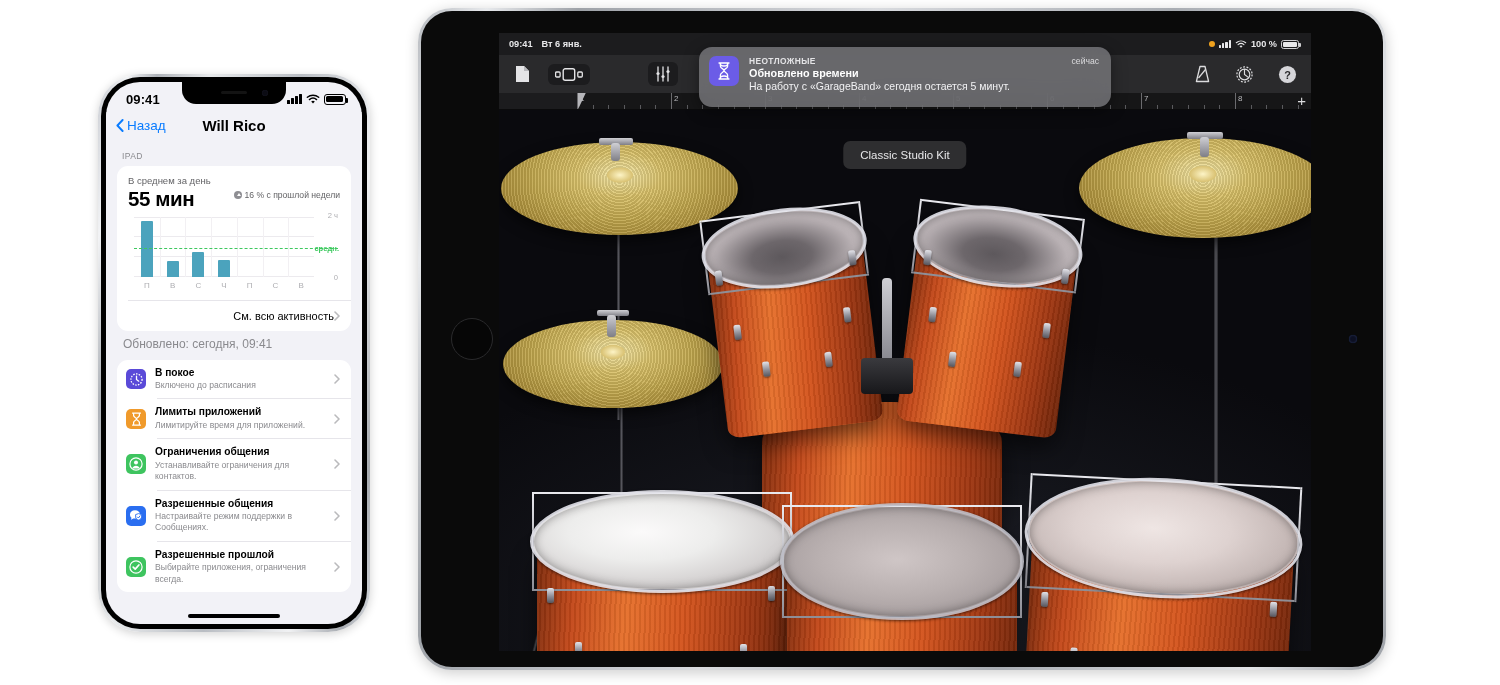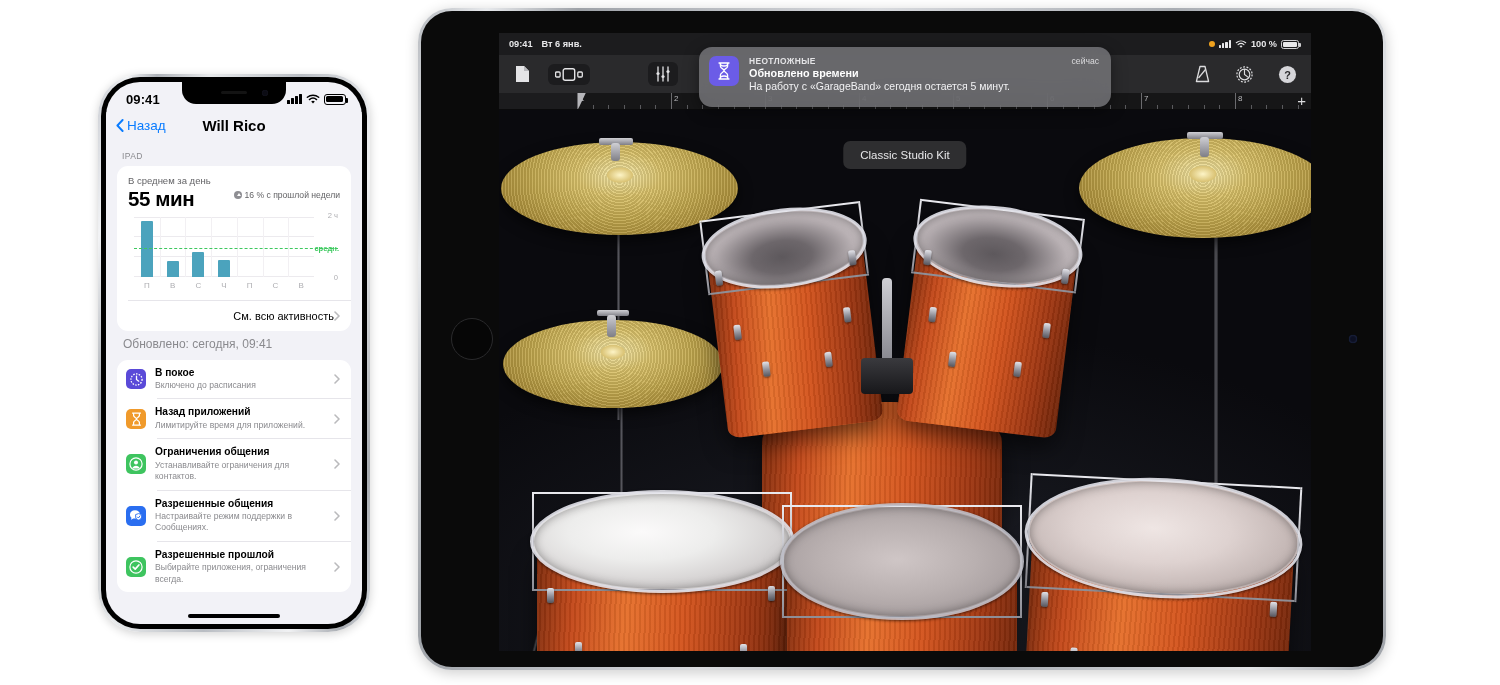--- a/index.html
+++ b/index.html
@@ -353,21 +353,21 @@
                 </svg>
               </div>
               <div class="li-div"></div>
               <div class="li">
                 <span class="li-ico" style="background:#f09a2b">
                   <svg width="11" height="14" viewBox="0 0 11 14">
                     <path d="M1.5 1h8M1.5 13h8M2.6 1v2.6c0 1.7 2.9 2 2.9 3.4 0 1.4-2.9 1.7-2.9 3.4V13M8.4 1v2.6c0 1.7-2.9 2-2.9 3.4 0 1.4 2.9 1.7 2.9 3.4V13" stroke="#fff" stroke-width="1.25" fill="none" stroke-linecap="round"></path>
                   </svg>
                 </span>
                 <span class="li-txt">
-                  <span class="li-title" style="display:block">Назад приложений</span>
+                  <span class="li-title" style="display:block">Лимиты приложений</span>
                   <span class="li-sub" style="display:block">Лимитируйте время для приложений.</span>
                 </span>
                 <svg class="chev" viewBox="0 0 6 10">
                   <path d="M1 1l4 4-4 4" stroke="#3c3c43" stroke-width="1.6" fill="none" stroke-linecap="round" stroke-linejoin="round"></path>
                 </svg>
               </div>
               <div class="li-div"></div>
               <div class="li">
                 <span class="li-ico" style="background:#3ec45f">
                   <svg width="14" height="14" viewBox="0 0 14 14">

